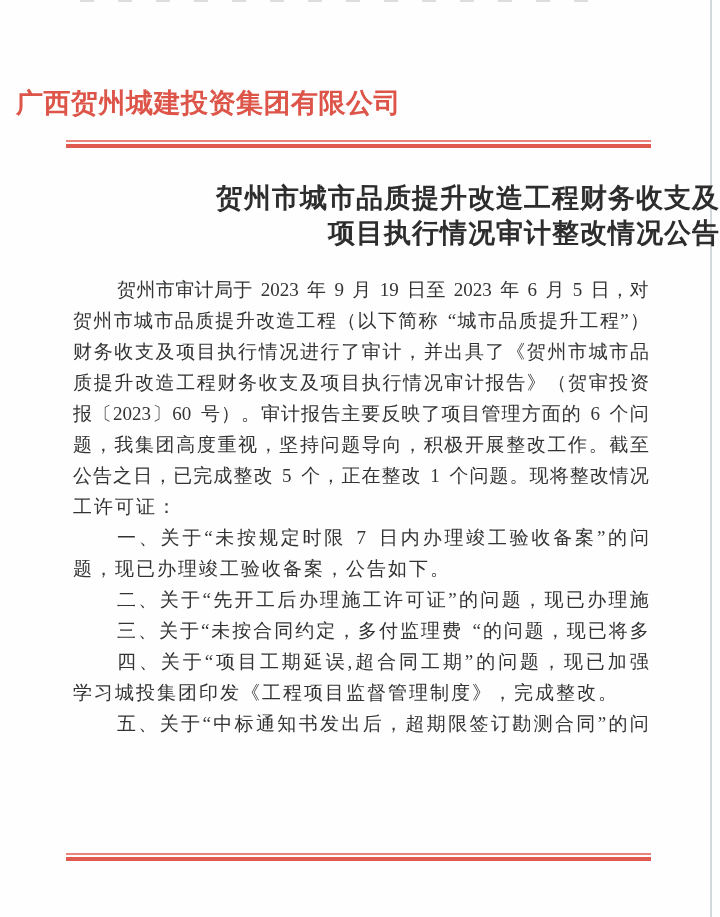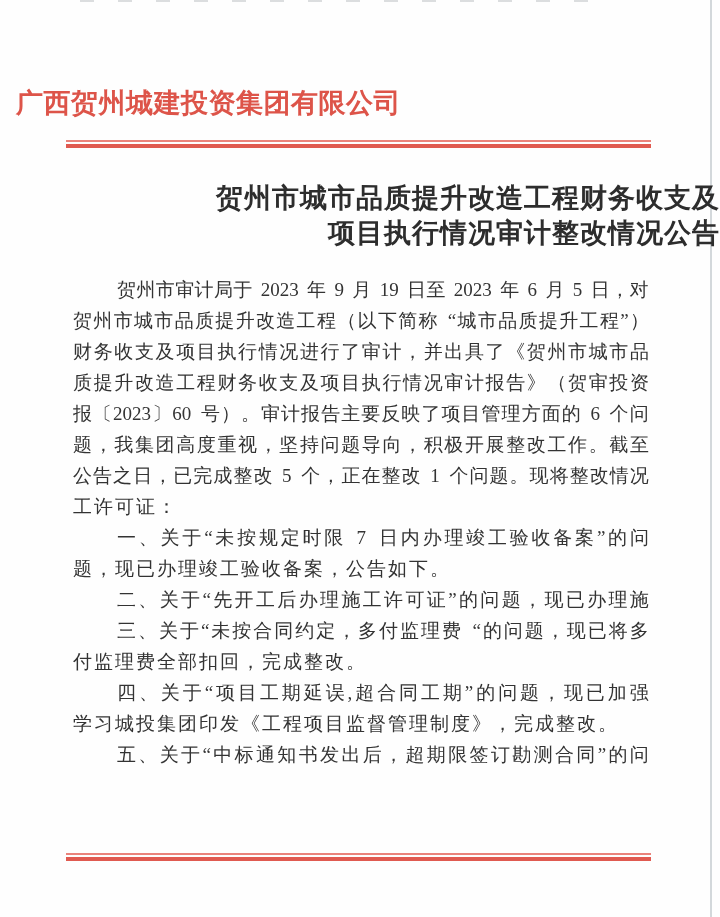--- a/index.html
+++ b/index.html
@@ -388,21 +388,20 @@
       <span>“</span>
       <span>的</span>
       <span>问</span>
       <span>题</span>
       <span>，</span>
       <span>现</span>
       <span>已</span>
       <span>将</span>
       <span>多</span>
     </div>
-    <div class="line">付监理费全部扣回，完成整改。</div>
     <div class="line j ind">
       <span>四</span>
       <span>、</span>
       <span>关</span>
       <span>于</span>
       <span>“</span>
       <span>项</span>
       <span>目</span>
       <span>工</span>
       <span>期</span>

